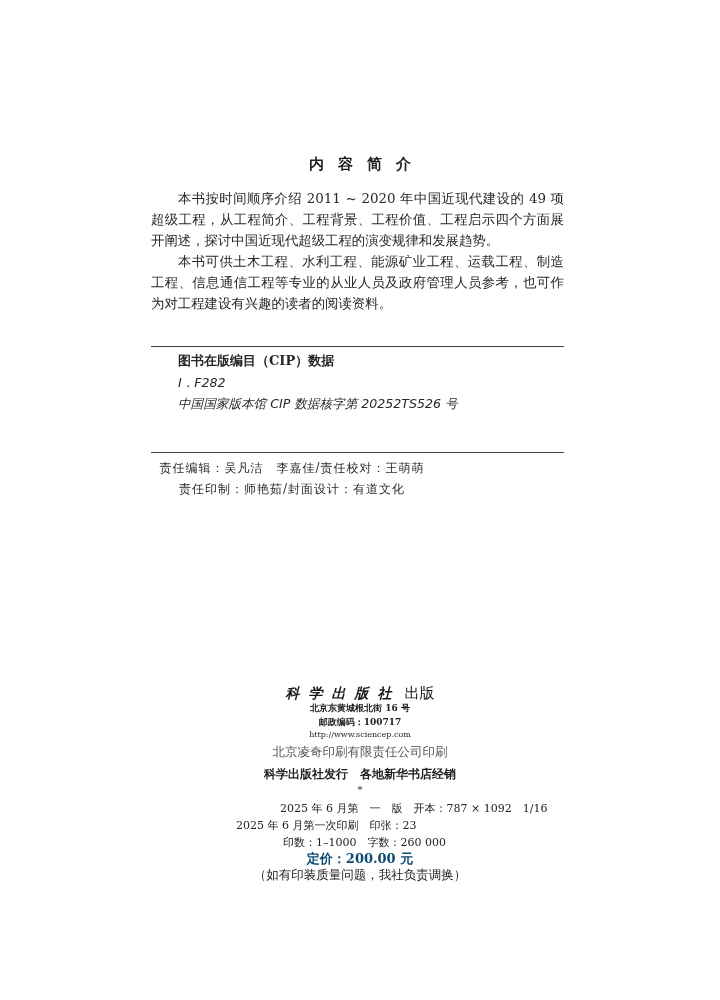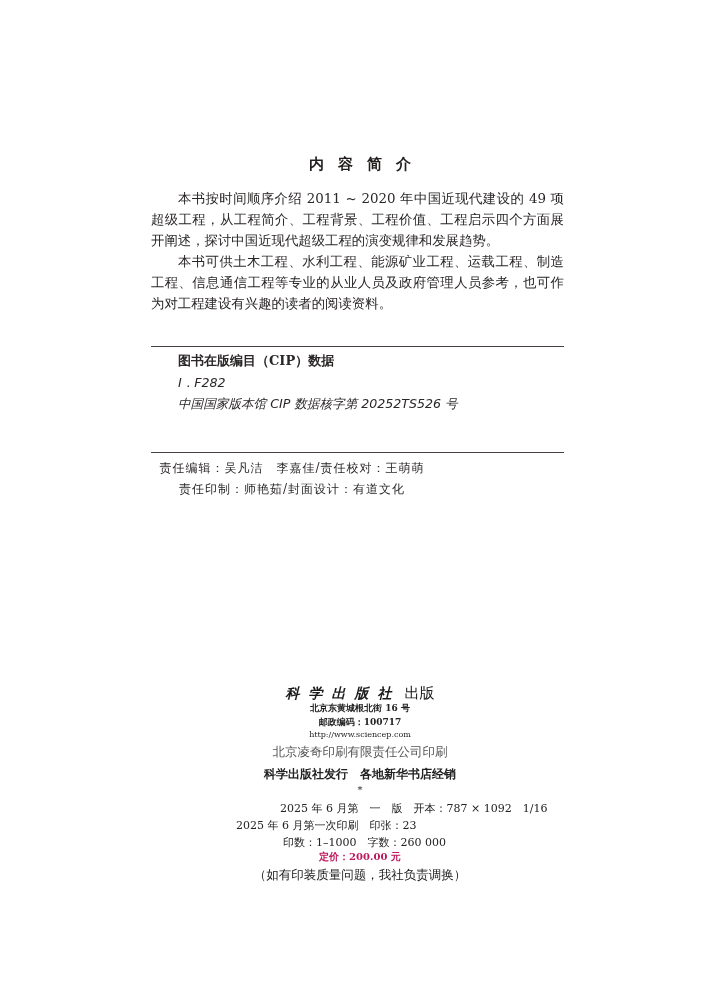--- a/index.html
+++ b/index.html
@@ -19,21 +19,21 @@
   .cip .mono { font-family:"DejaVu Sans","Liberation Sans",sans-serif; font-size:12.6px; }
   .staff { left:0; width:584px; text-align:center; font-size:12px; color:#2b2727; letter-spacing:1px; }
   .center { left:0; width:720px; text-align:center; }
   .logo { top:684px; font-size:14px; font-weight:bold; letter-spacing:9px; font-style:italic; color:#1c1a1a; }
   .logo .pub { font-style:normal; font-weight:normal; letter-spacing:0; font-size:15px; margin-left:4px;font-family:Liberation Mono, monospace; }
   .small { font-size:9px; color:#222; }
   .printer { top:744px; font-size:12.5px; color:#555; }
   .dist { top:766px; font-size:12px; font-weight:bold; color:#222; }
   .star { top:784px; font-size:10px; color:#222; }
   .spec { font-size:11px; color:#222; white-space:pre; }
-  .price { top:850px; font-size:10px; font-weight:bold; color:#be185d; }
+  .price { top:850px; font-size:13px; font-weight:bold; color:#0c4a6e; }
   .notice { top:867px; font-size:12.5px; color:#222; }
 </style>
 </head>
 <body>
 
 <div class="abs title">内容简介</div>
 
 <div class="abs intro">
   <p>本书按时间顺序介绍 2011 ~ 2020 年中国近现代建设的 49 项超级工程，从工程简介、工程背景、工程价值、工程启示四个方面展开阐述，探讨中国近现代超级工程的演变规律和发展趋势。</p>
   <p>本书可供土木工程、水利工程、能源矿业工程、运载工程、制造工程、信息通信工程等专业的从业人员及政府管理人员参考，也可作为对工程建设有兴趣的读者的阅读资料。</p>

